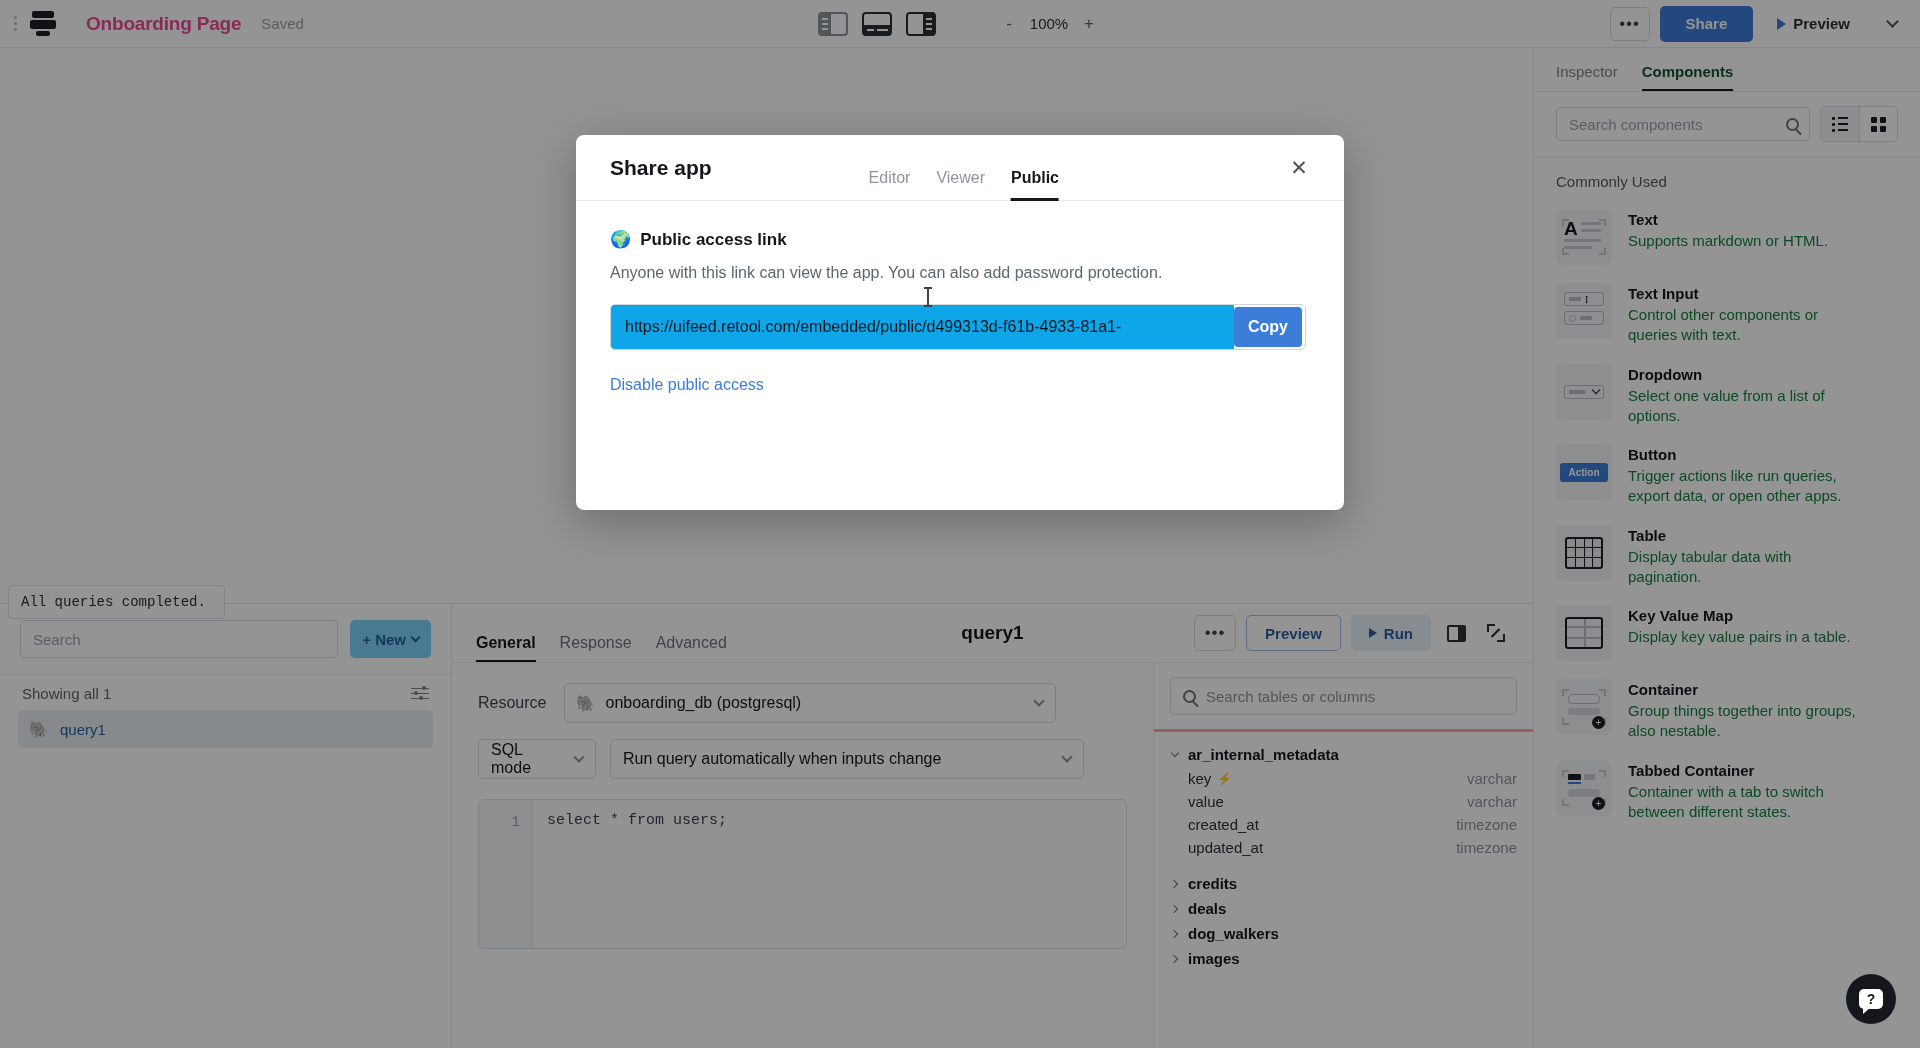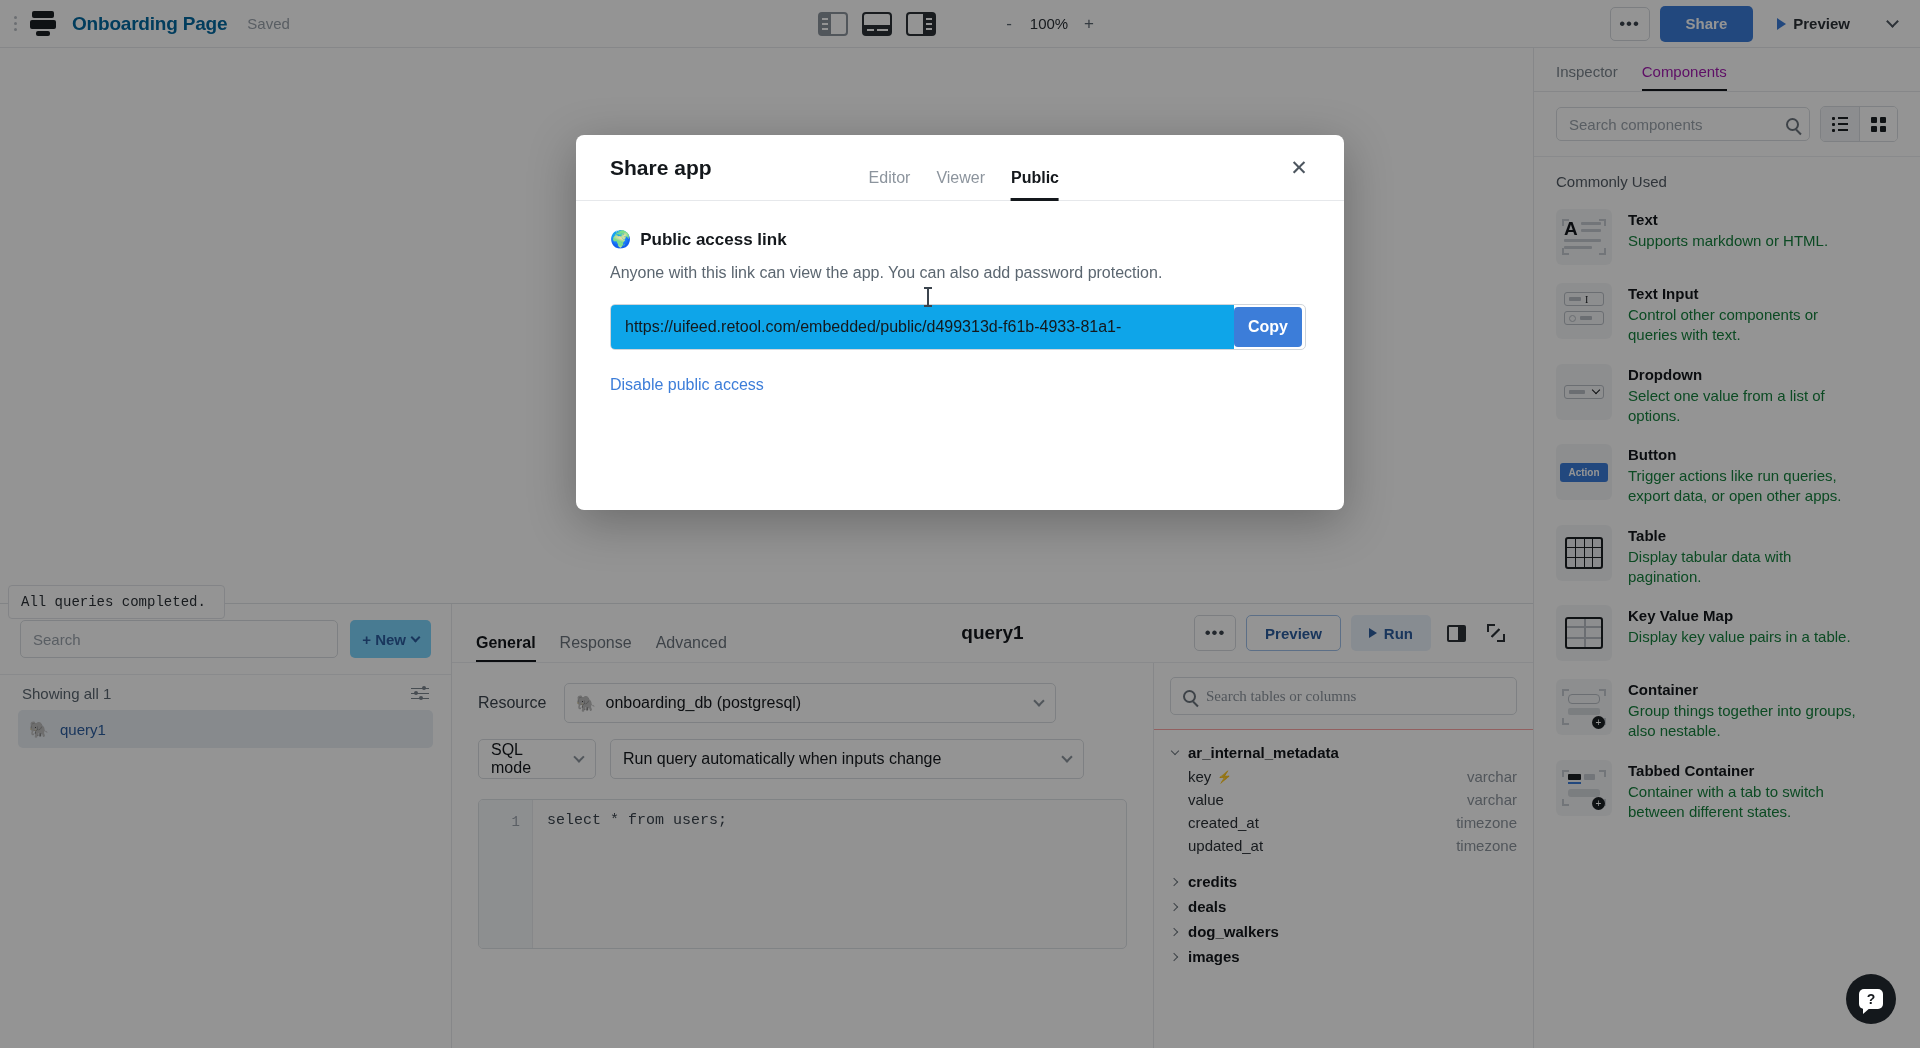--- a/index.html
+++ b/index.html
@@ -43,22 +43,22 @@
   .drag-dots i { display:block; width:3px; height:3px; border-radius:50%; background:#b9bec4; }
   .app-icon {
     width: 30px; height: 28px;
     display: flex; flex-direction: column; justify-content: center;
     align-items: center; gap: 2px;
   }
   .app-icon .bar1 { width: 22px; height: 7px; background:#1b1f23; border-radius:2px; }
   .app-icon .bar2 { width: 26px; height: 9px; background:#1b1f23; border-radius:2px; }
   .app-icon .bar3 { width: 14px; height: 5px; background:#1b1f23; border-radius:2px; }
   .app-title {
-    font-size: 19px; font-weight: 700; color: #0369a1;
-    letter-spacing: -0.2px; margin-left: 6px;
+    font-size: 19px; font-weight: 700; color: #ec4899;
+    letter-spacing: -0.2px; margin-left: 20px;
   }
   .saved-label { font-size: 15px; color: #9aa2ab; margin-left: 12px; }
 
   .tb-center {
     position: absolute; left: 50%; transform: translateX(-50%);
     display: flex; align-items: center; gap: 26px;
   }
   .panel-toggles { display: flex; align-items: center; gap: 14px; }
   .ptog {
     width: 30px; height: 24px; border-radius: 4px;
@@ -142,21 +142,21 @@
   }
   .rb-tabs {
     height: 44px; display: flex; align-items: flex-end; gap: 24px;
     padding: 0 22px; border-bottom: 1px solid #e6e8eb;
   }
   .rb-tab {
     font-size: 15px; color: #7b848d; padding-bottom: 9px; cursor: pointer;
     border-bottom: 2px solid transparent; background: none; border-top:none;
     border-left:none; border-right:none; font-family: "Liberation Sans", sans-serif;
   }
-  .rb-tab.active { color: #a21caf; font-weight: 400; border-bottom-color: #14181c; }
+  .rb-tab.active { color: #14532d; font-weight: 700; border-bottom-color: #14181c; }
 
   .rb-search-row {
     display: flex; align-items: center; gap: 10px;
     padding: 14px 22px; border-bottom: 1px solid #eceef0;
   }
   .rb-search {
     flex: 1; height: 34px; border: 1px solid #d9dde1; border-radius: 5px;
     display:flex; align-items:center; padding: 0 10px 0 12px; background:#fff;
   }
   .rb-search input {
@@ -368,23 +368,23 @@
             padding-top: 12px; text-align:right; padding-right:12px; }
   .gutter span { font-family:"Liberation Mono", monospace; font-size:14px; color:#9aa2ab; }
   .code { flex:1; padding: 12px 0 0 14px; font-family:"Liberation Mono", monospace;
           font-size:15px; color:#3b444d; }
 
   .schema { width: 380px; border-left:1px solid #e6e8eb; display:flex; flex-direction:column; }
   .schema-search { padding: 14px 16px; }
   .ss-box { height:38px; border:1px solid #d9dde1; border-radius:5px; display:flex;
             align-items:center; gap:10px; padding: 0 12px; }
   .ss-box input { border:none; outline:none; flex:1; font-size:15px; color:#2b3137;
-                  font-family:Liberation Serif, serif; background:transparent; }
+                  font-family:Liberation Sans, sans-serif; background:transparent; }
   .ss-box input::placeholder { color:#8c949d; }
-  .schema-list { flex:1; overflow:hidden; border-top:1px solid #fca5a5; padding-top: 10px; }
+  .schema-list { flex:1; overflow:hidden; border-top:3px solid #fca5a5; padding-top: 10px; }
   .tbl-node { display:flex; align-items:center; gap: 8px; padding: 4px 16px; cursor:pointer; }
   .tw { width:10px; display:flex; justify-content:center; }
   .tw .cv-d { width:6px;height:6px;border-right:1.6px solid #6b747d;border-bottom:1.6px solid #6b747d;
               transform:rotate(45deg); margin-top:-3px; }
   .tw .cv-r { width:6px;height:6px;border-right:1.6px solid #6b747d;border-bottom:1.6px solid #6b747d;
               transform:rotate(-45deg); margin-left:-2px; }
   .tbl-name { font-size:15px; font-weight:700; color:#14181c; }
   .col-row { display:flex; align-items:center; padding: 3px 16px 3px 34px; }
   .col-name { font-size:15px; color:#2b3137; }
   .col-key { color:#3b444d; font-size:12px; margin-left:6px; }

